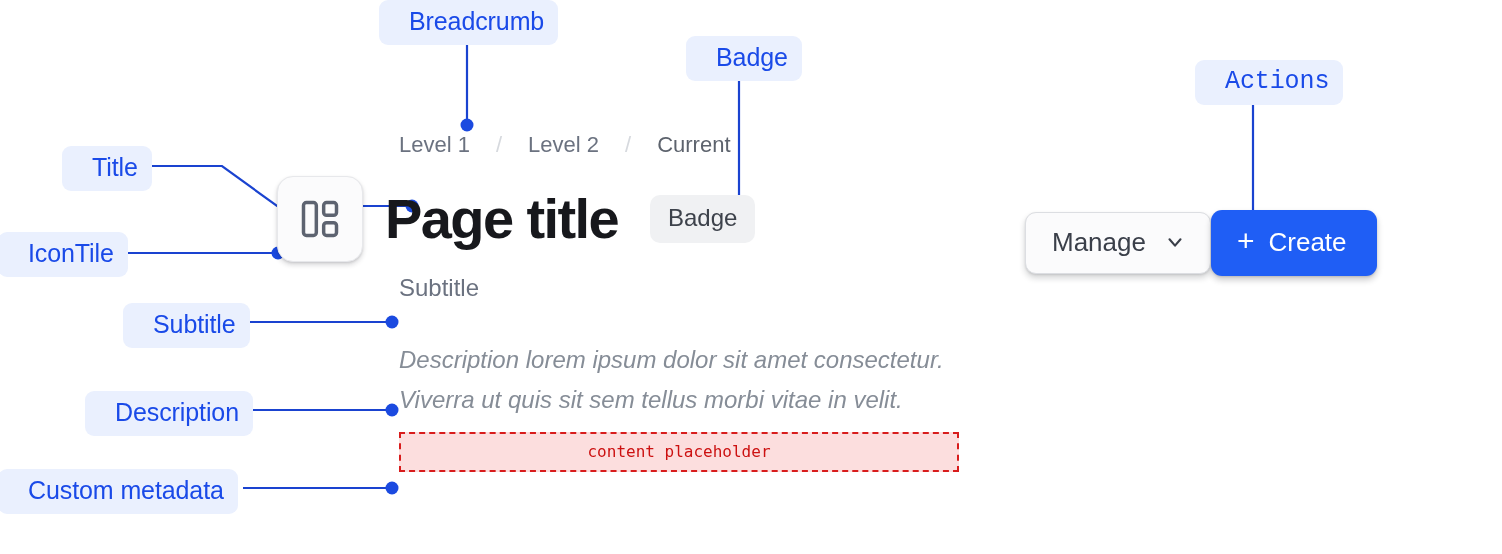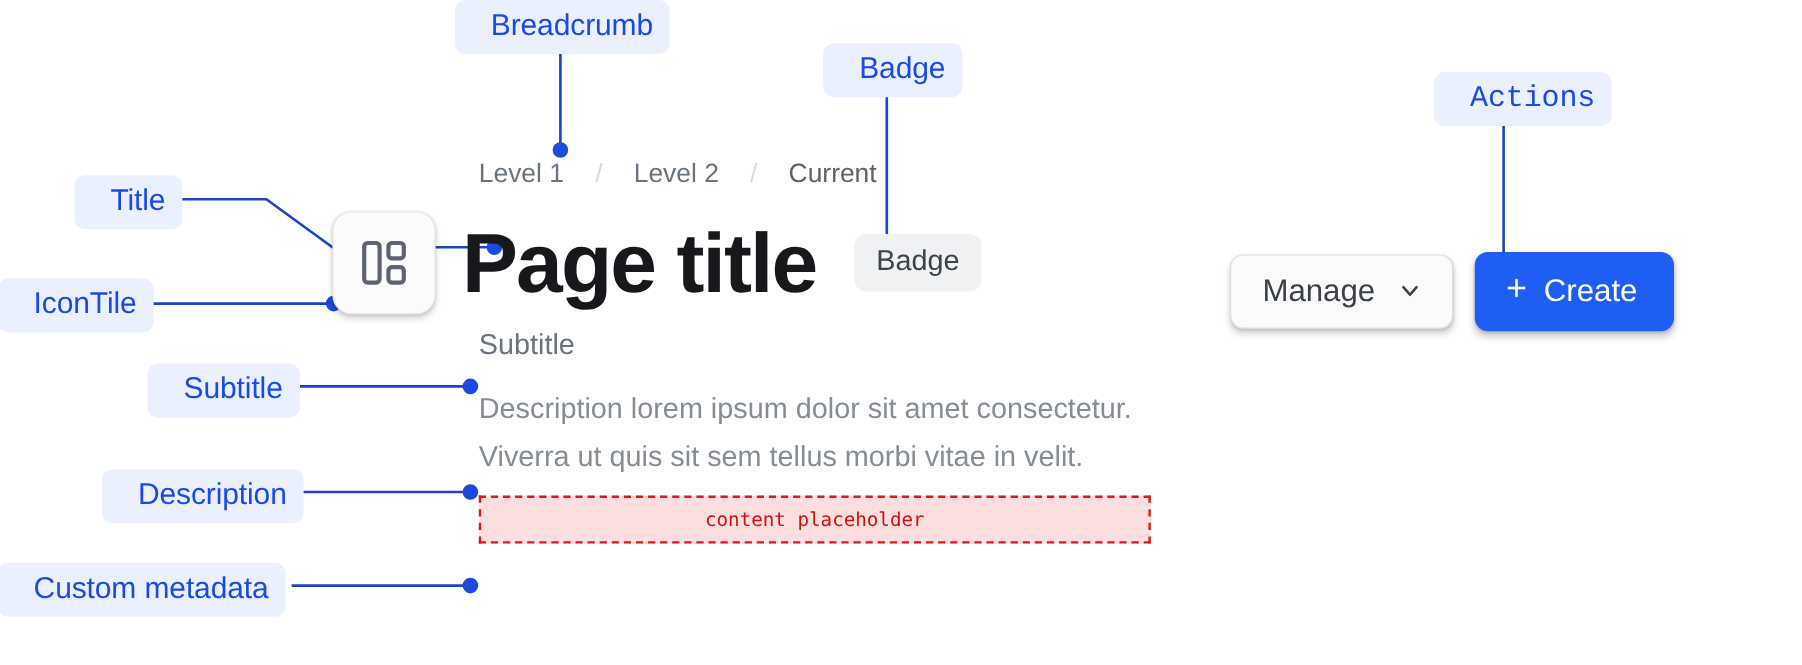--- a/index.html
+++ b/index.html
@@ -104,21 +104,21 @@
     border: 1px solid #e7e8eb;
     border-radius: 16px;
     box-shadow: 0 3px 5px rgba(17,20,28,0.16), 0 1px 2px rgba(17,20,28,0.10);
     display: flex;
     align-items: center;
     justify-content: center;
   }
   .icon-tile svg { display: block; }
 
   .page-title {
-    font-size: 70px;
+    font-size: 56px;
     font-weight: 700;
     color: #17181c;
     letter-spacing: -1.6px;
     line-height: 1;
     white-space: nowrap;
   }
 
   .badge {
     background: #f0f1f3;
     color: #3d424b;
@@ -133,26 +133,27 @@
 
   .subtitle {
     margin-top: 12px;
     margin-left: 122px;
     font-size: 24px;
     color: #6b7280;
     line-height: 1;
   }
 
   .description {
-    margin-top: 21px;
+    margin-top: 40px;
     margin-left: 122px;
     font-size: 24px;
     color: #868d97;
     line-height: 1.66;
     width: 560px;
+    font-style: italic;
   }
 
   .content-placeholder {
     margin-top: 12px;
     margin-left: 122px;
     width: 560px;
     box-sizing: border-box;
     background: #fcdede;
     border: 2px dashed #d81c1c;
     color: #cc1111;
@@ -163,21 +164,20 @@
     line-height: 1.2;
   }
 
   
   #actions {
     position: absolute;
     left: 1025px;
     top: 210px;
     display: flex;
     align-items: center;
-    gap: 18px;
   }
 
   .btn {
     border: none;
     border-radius: 11px;
     font-family: "Liberation Sans", sans-serif;
     font-size: 26px;
     line-height: 1;
     display: inline-flex;
     align-items: center;

